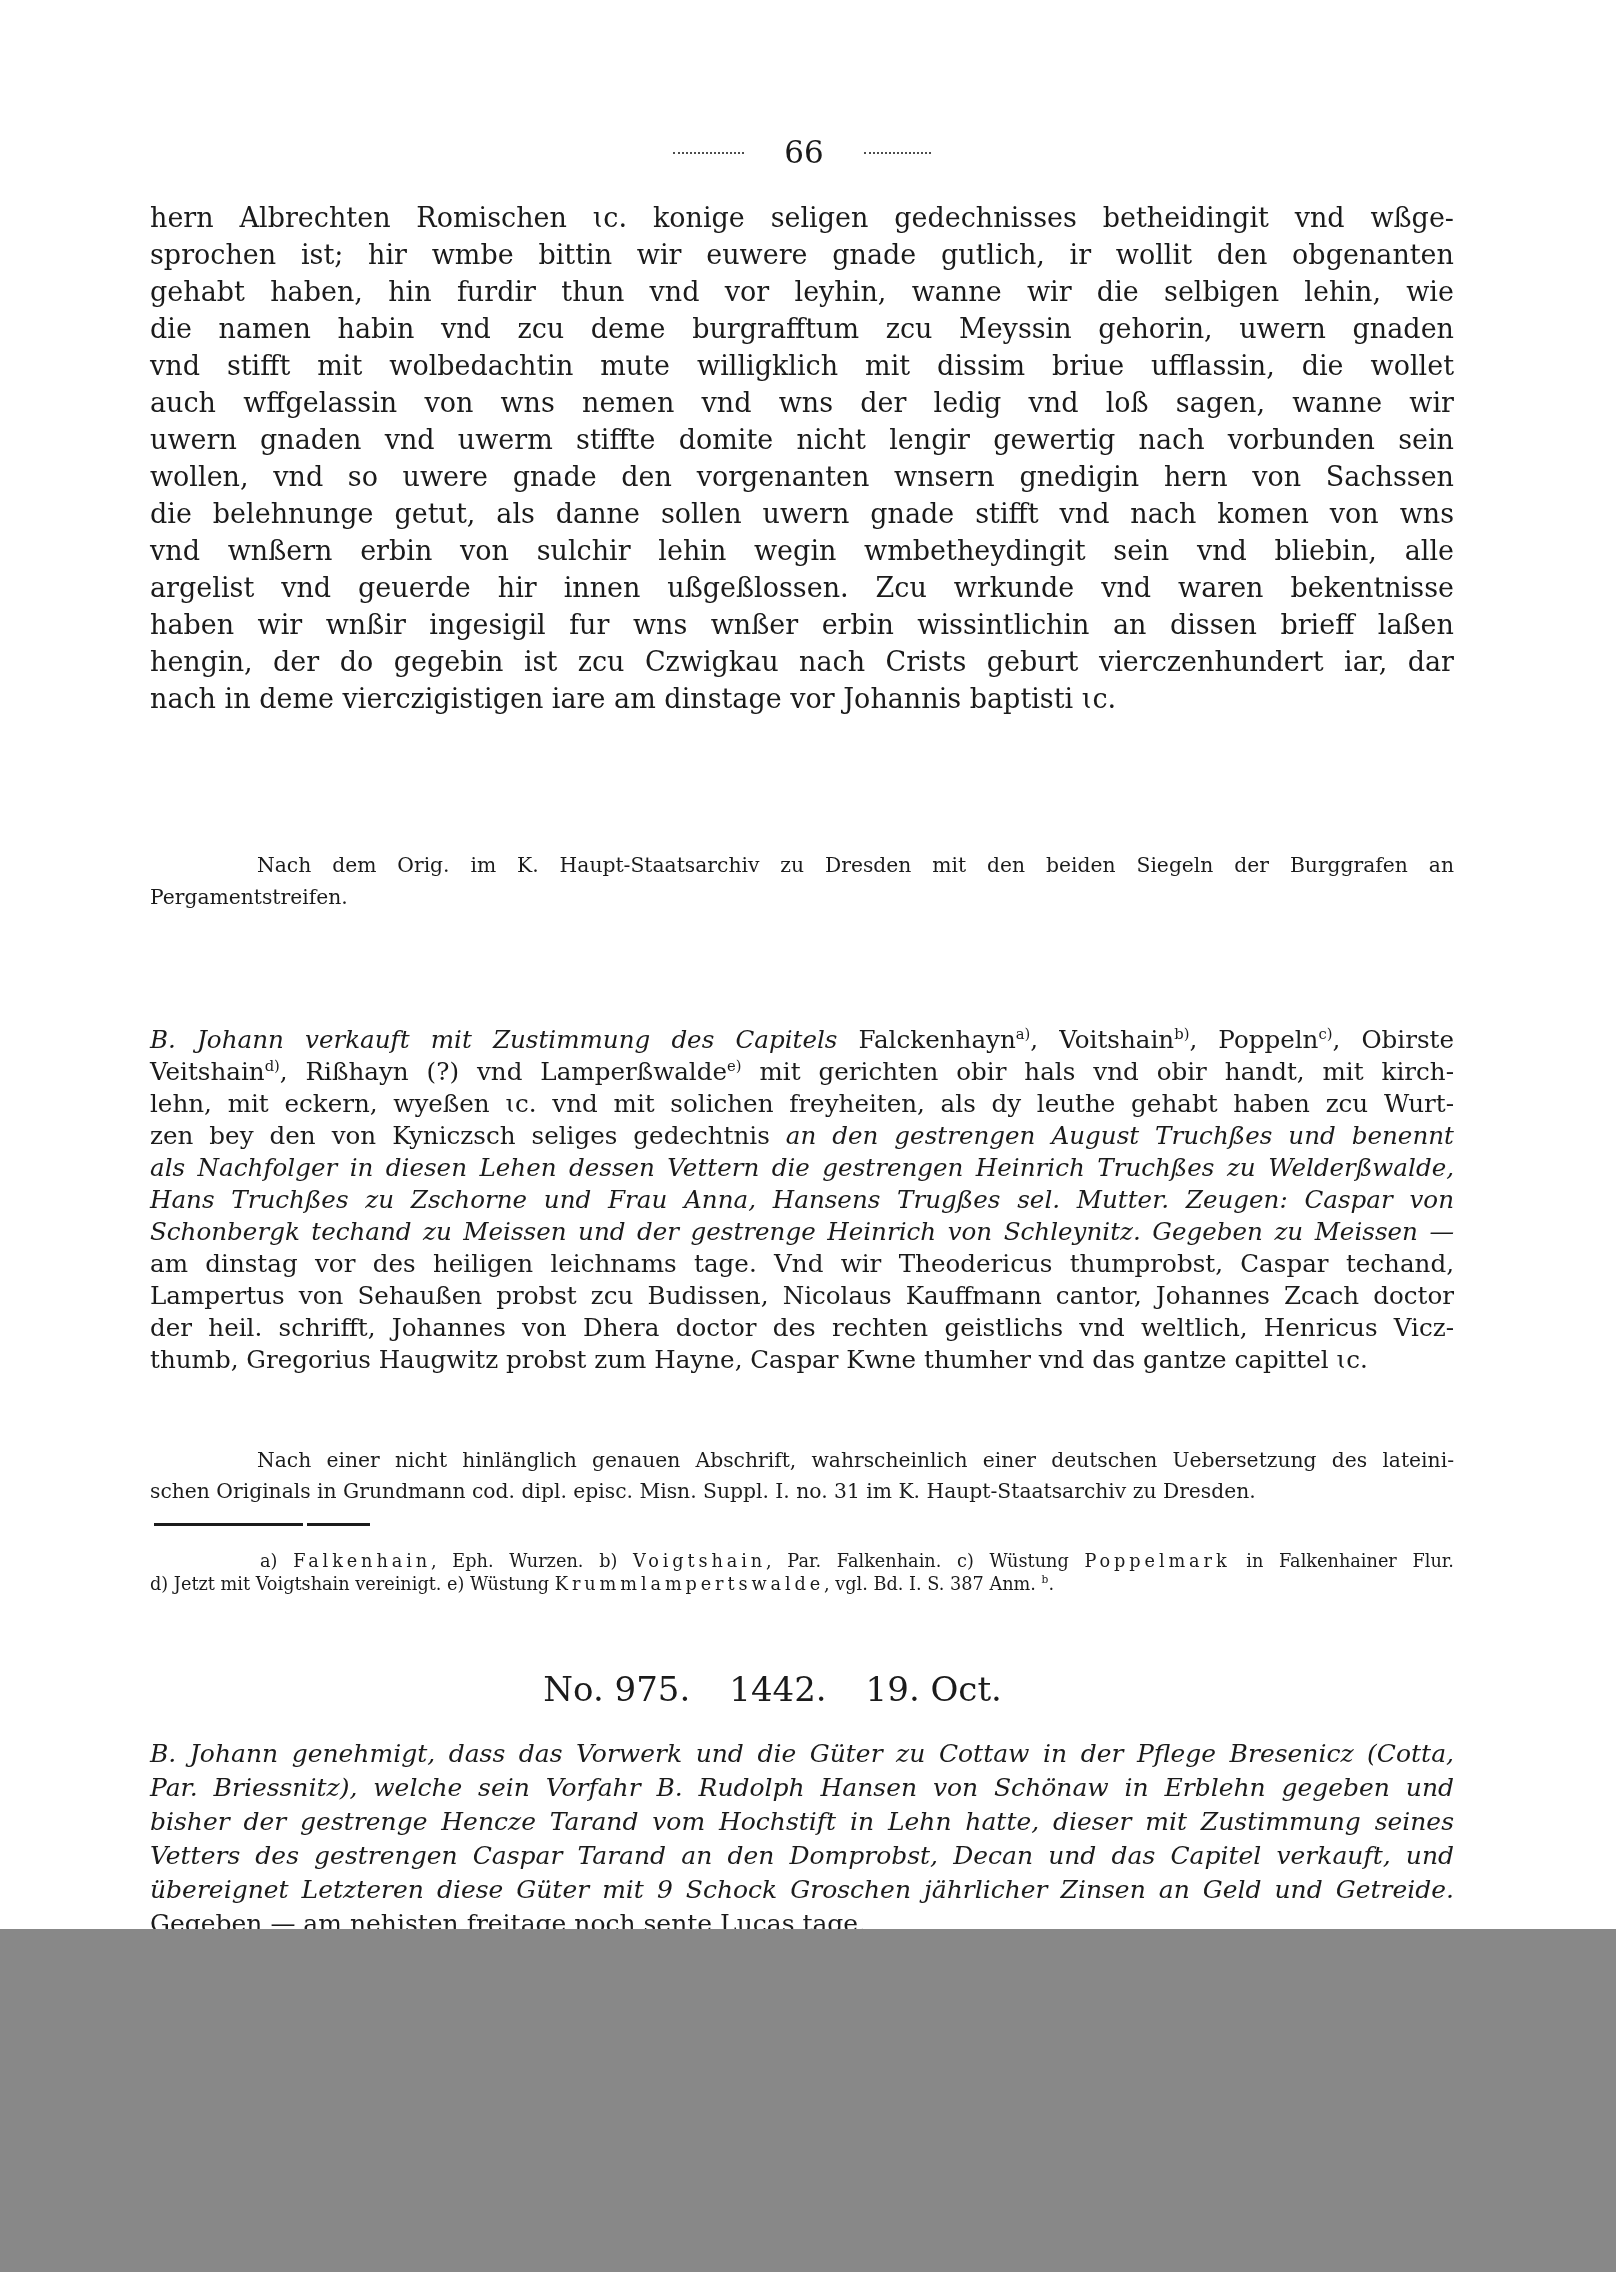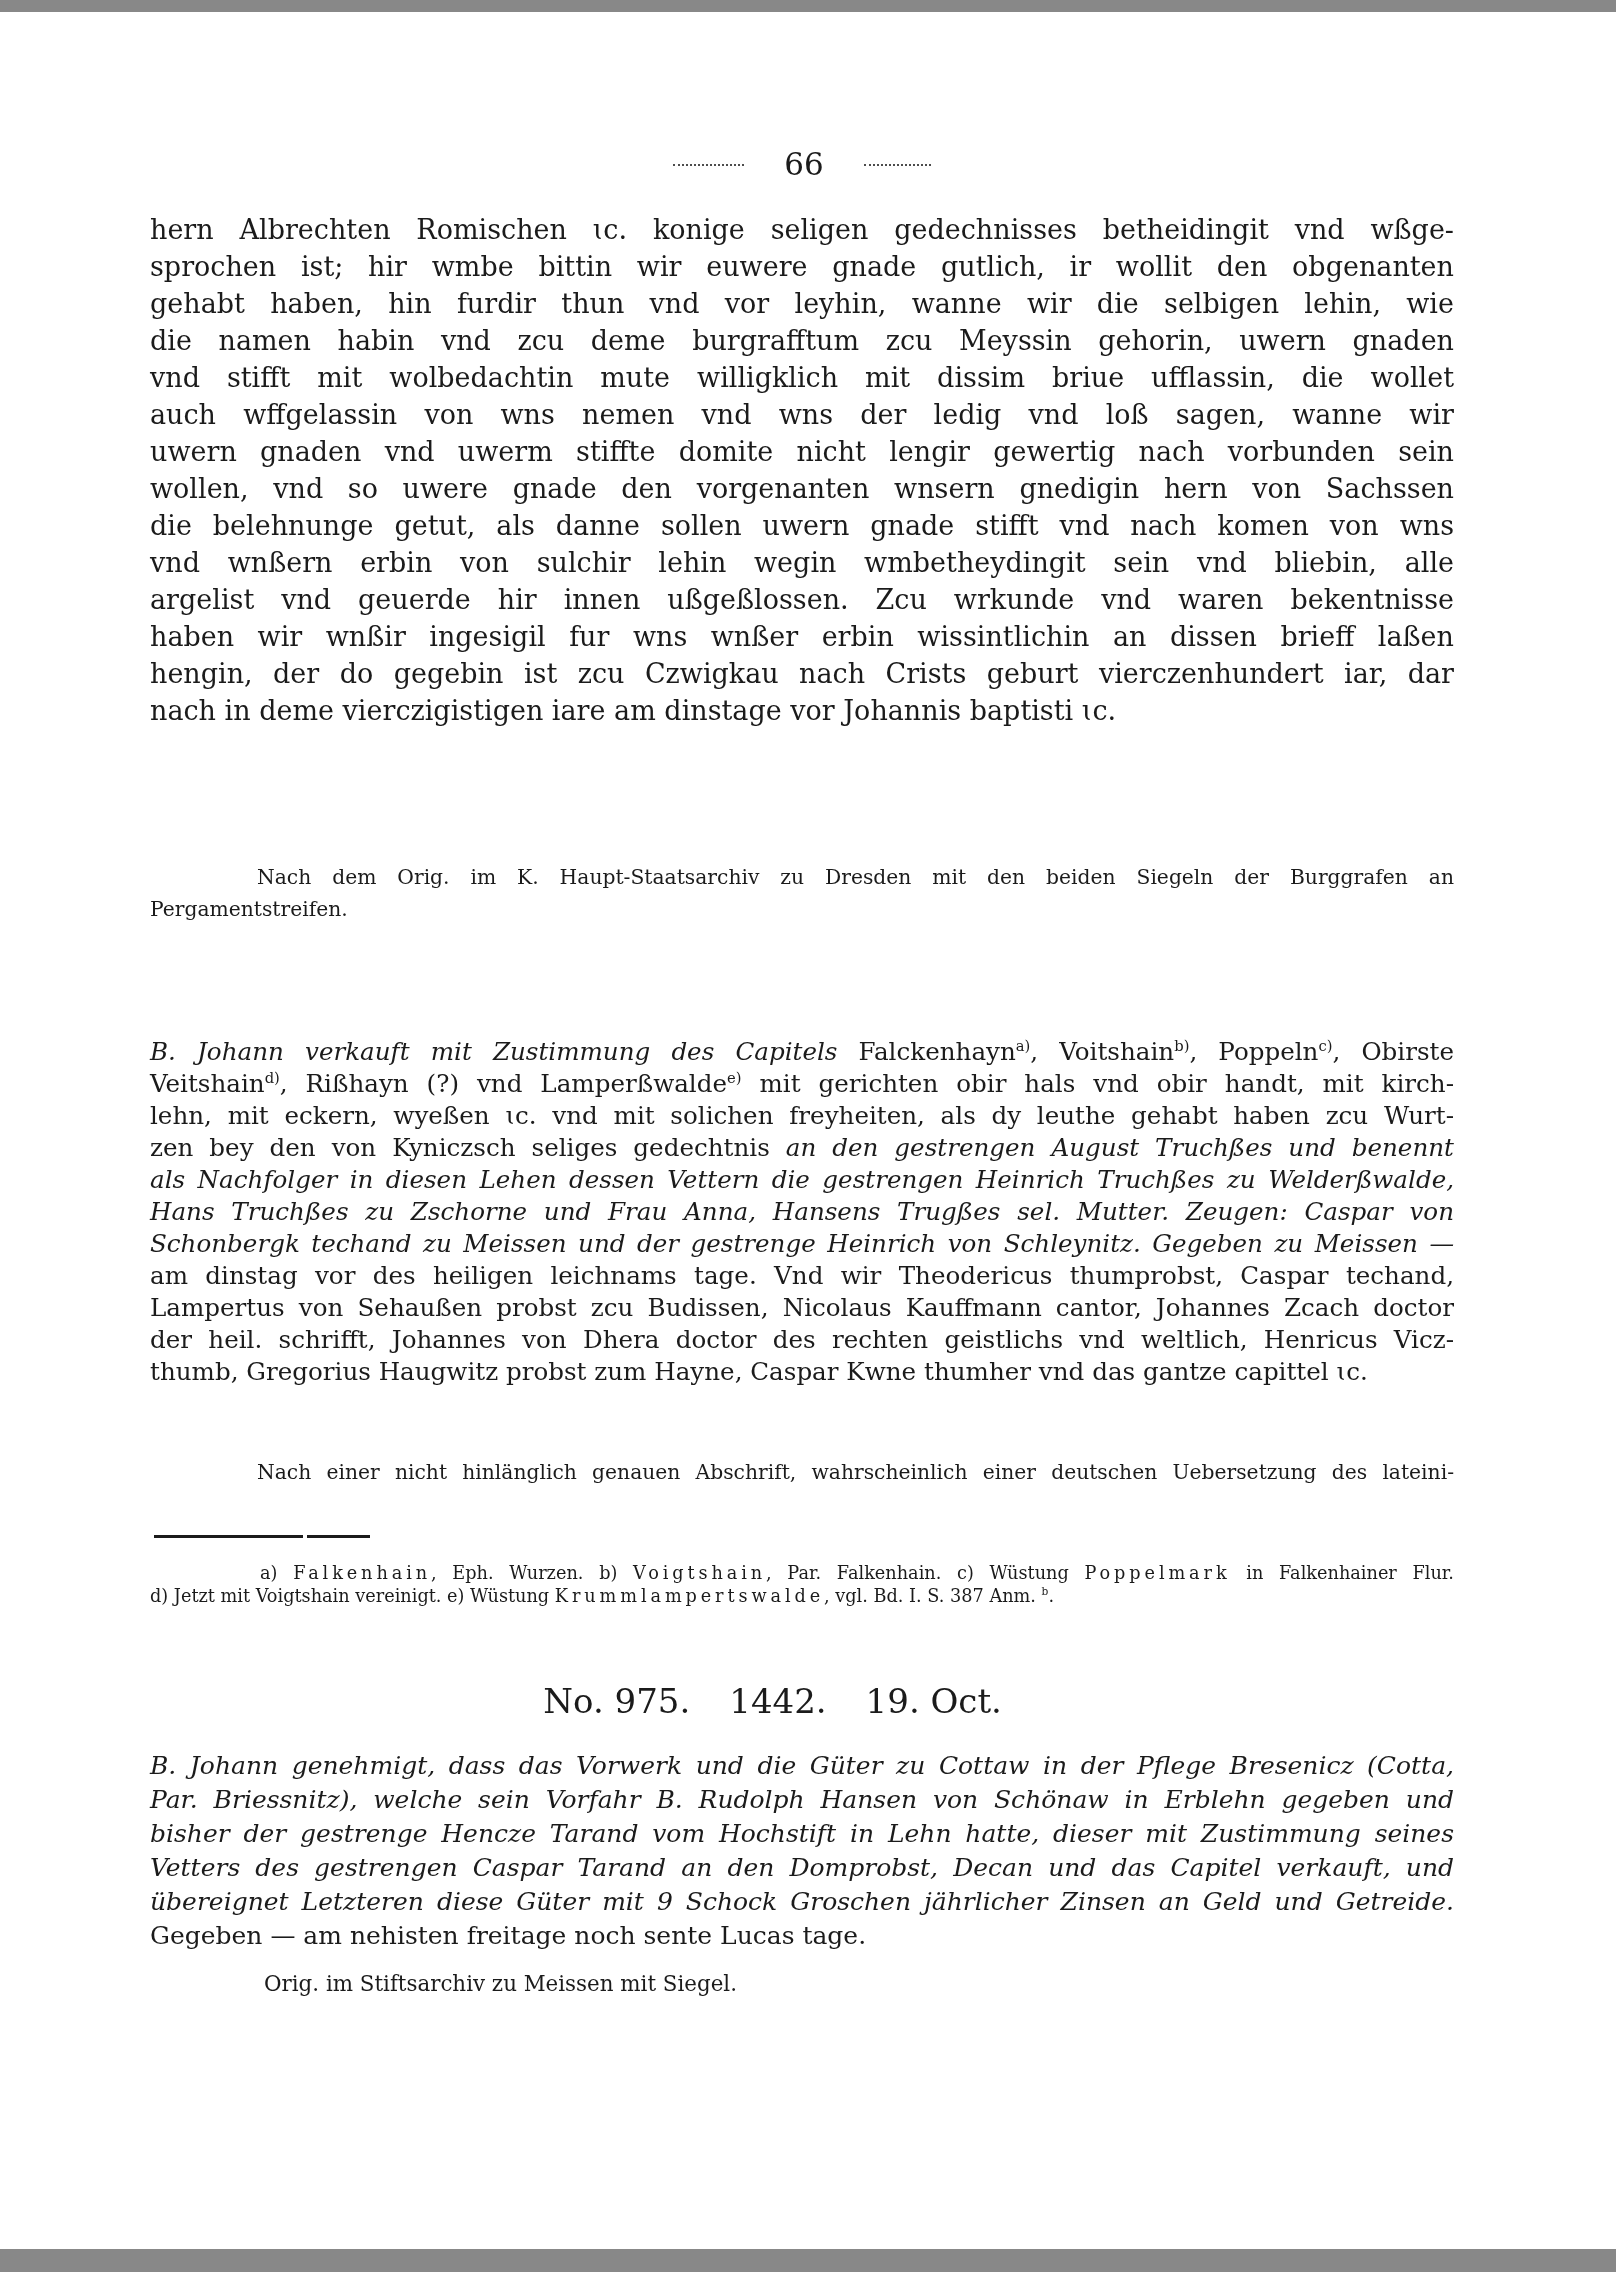--- a/index.html
+++ b/index.html
@@ -1,18 +1,18 @@
 <!DOCTYPE html>
 <html style="--ink: #1b1b1b; --paper: #ffffff;font-size:8.6px"><head>
 <meta charset="utf-8">
 <style>
   :root { --ink:#1b1b1b; --paper:#ffffff; }
   html,body{margin:0;padding:0;background:#888;}
   .page{
-    position:relative;width:1616px;height:2237px;margin:12px auto;
+    position:relative;width:1616px;height:1929px;margin:0 auto;
     background:var(--paper);color:var(--ink);
     font-family:"DejaVu Serif","DejaVu Sans",serif;
     overflow:hidden;
   }
   .block{position:absolute;left:150px;width:1304px;}
   .tl{min-height:1em;}
   .just{text-align:justify;text-align-last:justify;}
   .ind{text-indent:107px;}
   .it{font-style:italic;}
   .sup{vertical-align:super;font-size:60%;line-height:0;letter-spacing:0;}
@@ -95,20 +95,21 @@
       <div class="tl just"><span class="it">Hans Truchßes zu Zschorne und Frau Anna, Hansens Trugßes sel. Mutter. Zeugen: Caspar von</span></div>
       <div class="tl just"><span class="it">Schonbergk techand zu Meissen und der gestrenge Heinrich von Schleynitz. Gegeben zu Meissen —</span></div>
       <div class="tl just"><span>am dinstag vor des heiligen leichnams tage. Vnd wir Theodericus thumprobst, Caspar techand,</span></div>
       <div class="tl just"><span>Lampertus von Sehaußen probst zcu Budissen, Nicolaus Kauffmann cantor, Johannes Zcach doctor</span></div>
       <div class="tl just"><span>der heil. schrifft, Johannes von Dhera doctor des rechten geistlichs vnd weltlich, Henricus Vicz-</span></div>
       <div class="tl"><span>thumb, Gregorius Haugwitz probst zum Hayne, Caspar Kwne thumher vnd das gantze capittel ɩc.</span></div>
     </div>
 
   <div class="block src-note-2">
       <div class="tl just ind"><span>Nach einer nicht hinlänglich genauen Abschrift, wahrscheinlich einer deutschen Uebersetzung des lateini-</span></div>
+      <div class="tl"><span>schen Originals in Grundmann cod. dipl. episc. Misn. Suppl. I. no. 31 im K. Haupt-Staatsarchiv zu Dresden.</span></div>
     </div>
 
   <div class="fn-rule"></div>
 
   <div class="block footnotes">
       <div class="tl just ind"><span>a) </span><span class="sperr">Falkenhain</span><span>, Eph. Wurzen.  b) </span><span class="sperr">Voigtshain</span><span>, Par. Falkenhain.  c) Wüstung </span><span class="sperr">Poppelmark</span><span> in Falkenhainer Flur.</span></div>
       <div class="tl"><span>d) Jetzt mit Voigtshain vereinigt.  e) Wüstung </span><span class="sperr">Krummlampertswalde</span><span>, vgl. Bd. I. S. 387 Anm. </span><span class="sup">b</span><span>.</span></div>
     </div>
 
   <div class="entry-heading heading-975">

